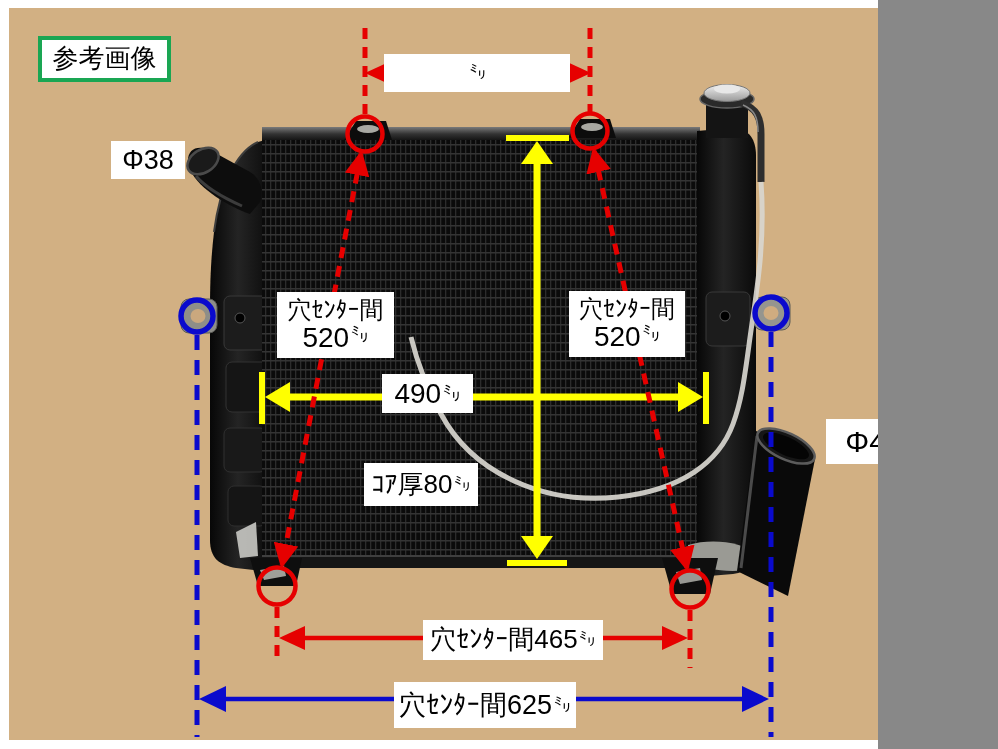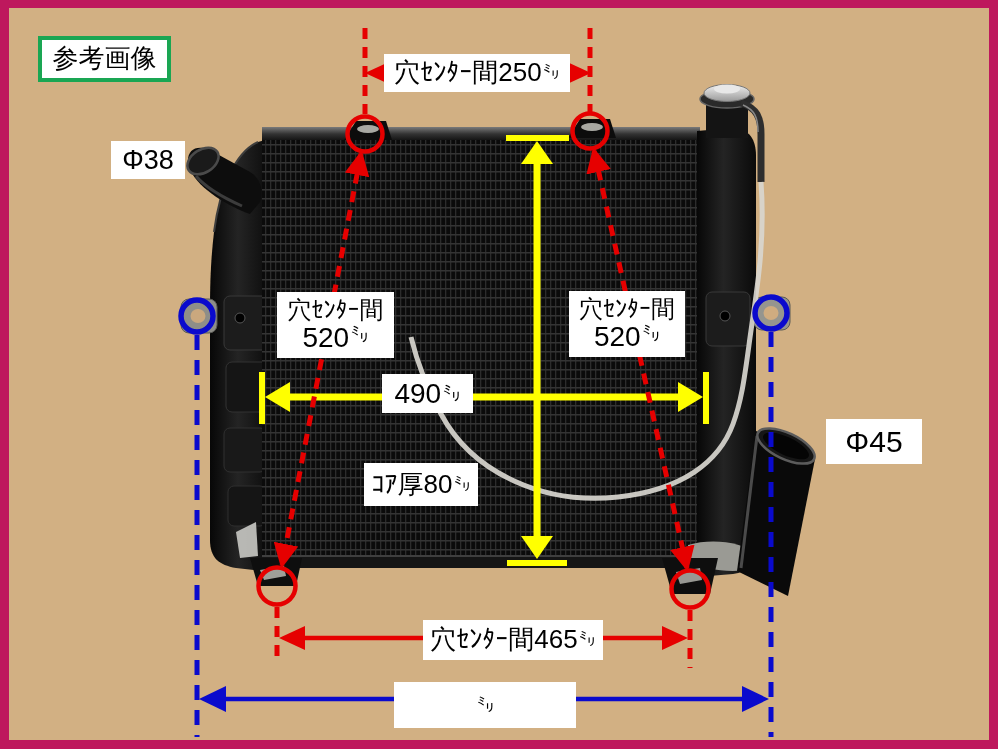--- a/index.html
+++ b/index.html
@@ -1,16 +1,16 @@
 <!DOCTYPE html>
 <html><head>
 <meta charset="utf-8">
 <style>
   html,body{margin:0;padding:0;background:#888;}
-  .canvas{position:relative;width:998px;height:749px;background:#be185d;overflow:hidden;
+  .canvas{position:relative;width:878px;height:749px;background:#ffffff;overflow:hidden;
           font-family:"Liberation Sans","DejaVu Sans",sans-serif;}
   .scene{position:absolute;left:9px;top:8px;width:980px;height:732px;background:#d2b083;}
   .art{position:absolute;left:-9px;top:-8px;width:998px;height:749px;}
   .lbl{position:absolute;background:#ffffff;color:#000;display:flex;align-items:center;
        justify-content:center;white-space:nowrap;line-height:1.04;text-align:center;}
   .lbl.col{flex-direction:column;}
   .unit{font-size:0.66em;vertical-align:0.32em;margin-left:1px;}
   .ref{border:4px solid #1aa653;}
 </style>
 </head>
@@ -147,21 +147,20 @@
       <circle cx="197" cy="316" r="16" stroke-width="5.5"></circle>
       <circle cx="771" cy="313" r="16" stroke-width="5.5"></circle>
     </g>
   </svg>
 
   <div class="lbl ref" style="left:29px;top:28px;width:125px;height:38px;font-size:26px;">
     <span>参考画像</span>
   </div>
 
   <div class="lbl" style="left:375px;top:46px;width:186px;height:38px;font-size:26px;">
-    <span>穴ｾﾝﾀｰ間250</span>
         <span class="unit">㍉</span>
   </div>
 
   <div class="lbl" style="left:102px;top:133px;width:74px;height:38px;font-size:27px;">
     <span>Φ38</span>
   </div>
 
 
   <div class="lbl col" style="left:268px;top:284px;width:117px;height:66px;font-size:24px;">
     <div>穴ｾﾝﾀｰ間</div>
@@ -190,17 +189,18 @@
   <div class="lbl" style="left:817px;top:411px;width:96px;height:45px;font-size:30px;">
     <span>Φ45</span>
   </div>
 
   <div class="lbl" style="left:383px;top:612px;width:180px;height:40px;font-size:26px;margin-left:31px;">
     <span>穴ｾﾝﾀｰ間465</span>
         <span class="unit">㍉</span>
   </div>
 
   <div class="lbl" style="left:385px;top:674px;width:182px;height:46px;font-size:27px;">
+    <span>穴ｾﾝﾀｰ間625</span>
         <span class="unit">㍉</span>
   </div>
 
  </div>
 </div>
 
 </body></html>

